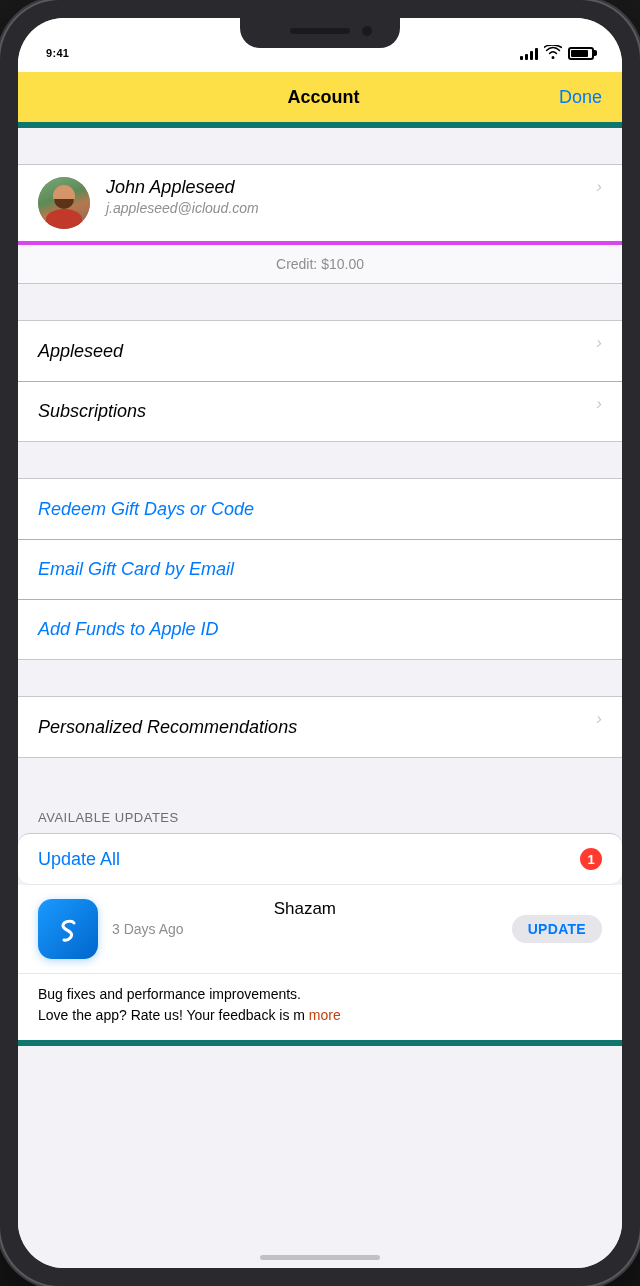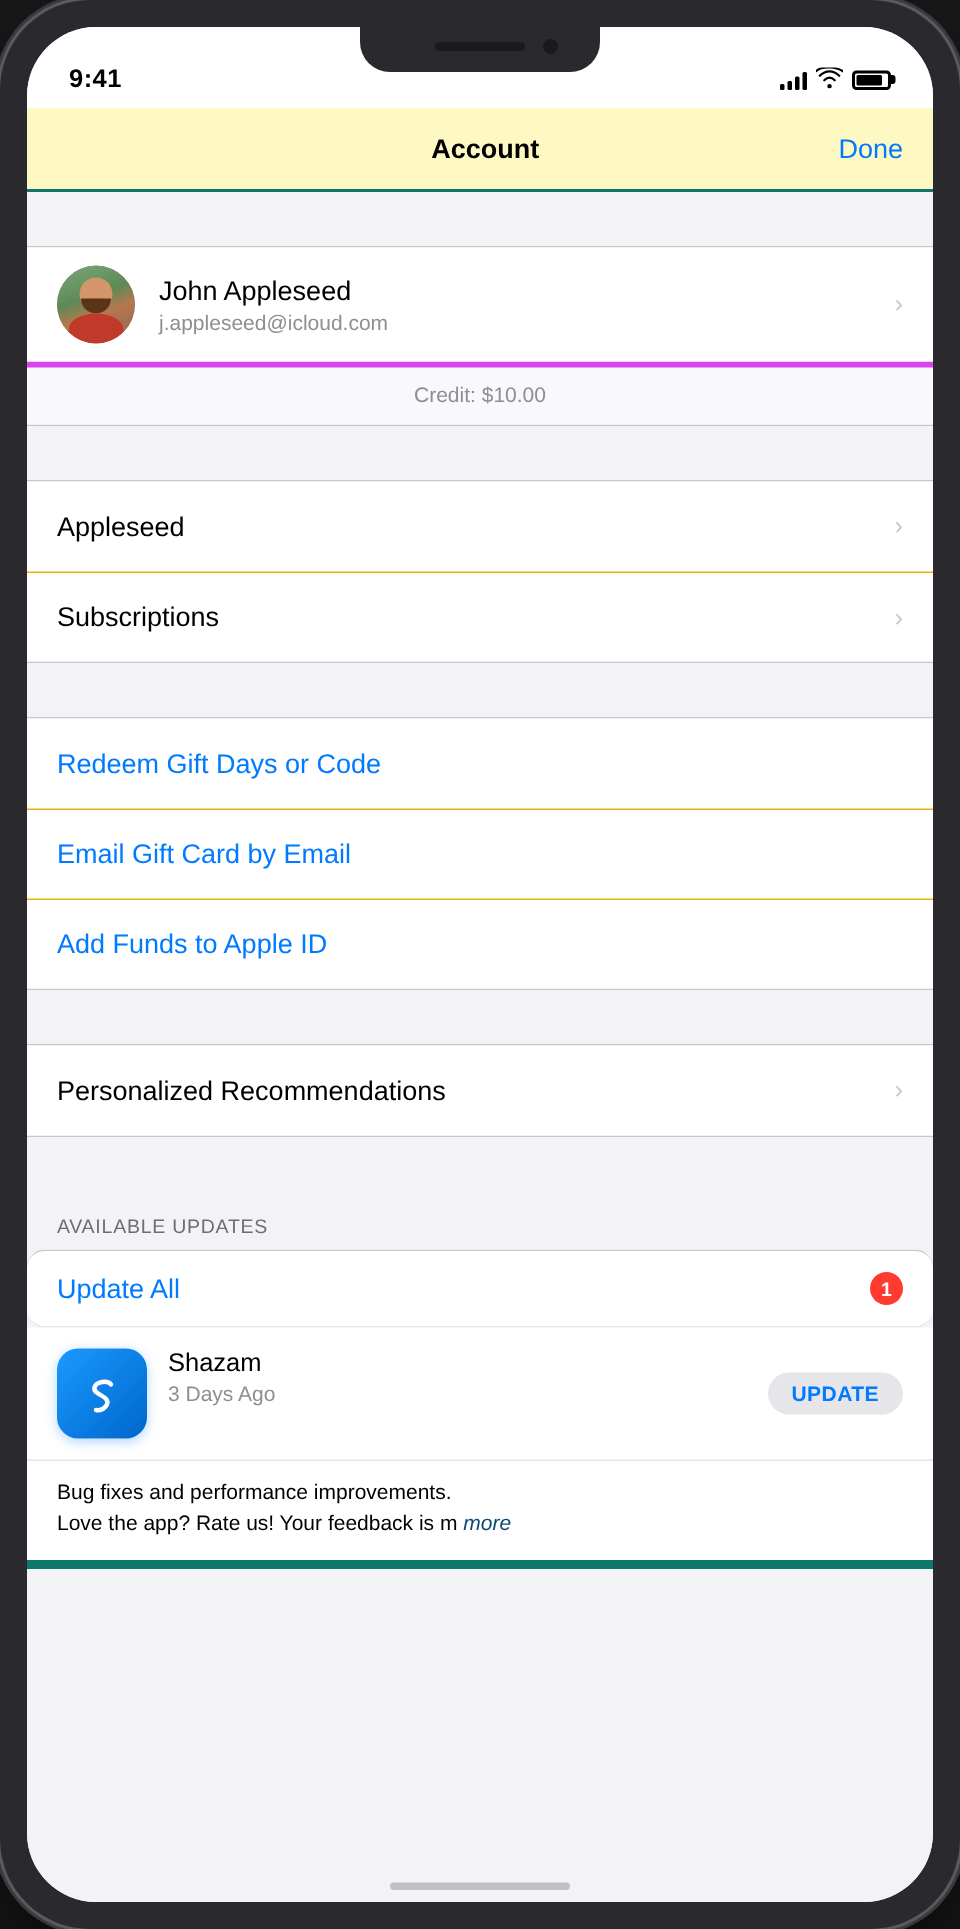--- a/index.html
+++ b/index.html
@@ -97,21 +97,21 @@
       position: absolute;
       top: 8px;
       right: 28px;
       width: 10px;
       height: 10px;
       background: #1a1a1e;
       border-radius: 50%;
     }
 
     .status-time {
-      font-size: 17px;
+      font-size: 11px;
       font-weight: 600;
       color: #000;
       letter-spacing: 0.3px;
     }
 
     .status-icons {
       display: flex;
       align-items: center;
       gap: 6px;
     }
@@ -156,27 +156,27 @@
     }
     .battery-fill {
       background: #000;
       height: 100%;
       width: 85%;
       border-radius: 1px;
     }
 
     
     .nav-bar {
-      background: #fef9c3;
+      background: #fde047;
       height: 56px;
       display: flex;
       align-items: center;
       justify-content: space-between;
       padding: 0 20px;
-      border-bottom: 2px solid #0f766e;
+      border-bottom: 6px solid #0f766e;
     }
 
     .nav-title {
       font-size: 18px;
       font-weight: 700;
       color: #000;
     }
 
     .nav-done {
       font-size: 18px;
@@ -200,25 +200,25 @@
     }
 
     .table-section {
       background: #fff;
       border-top: 1px solid #c8c8cc;
       border-bottom: 1px solid #c8c8cc;
     }
 
     .table-row {
       display: flex;
-      align-items: center;
       padding: 12px 20px;
       background: #fff;
       min-height: 60px;
       position: relative;
+      font-style: italic;
     }
 
     .table-row + .table-row {
       border-top: 1px solid #eab308;
     }
 
     .table-row-content {
       flex: 1;
       display: flex;
       align-items: center;
@@ -353,20 +353,21 @@
     }
 
     .app-info {
       flex: 1;
     }
 
     .app-name {
       font-size: 17px;
       font-weight: 500;
       color: #000;
+      text-align: center;
     }
 
     .app-date {
       font-size: 14px;
       color: #8e8e93;
       margin-top: 2px;
     }
 
     .update-btn {
       background: #e5e5ea;
@@ -388,23 +389,22 @@
       border-bottom: 6px solid #0f766e;
     }
 
     .app-description {
       font-size: 14px;
       color: #000;
       line-height: 1.5;
     }
 
     .more-link {
-      color: #0c4a6e;
+      color: #c2410c;
       font-size: 14px;
-      font-style: italic;
     }
 
     
     .home-indicator {
       position: absolute;
       bottom: 8px;
       left: 50%;
       transform: translateX(-50%);
       width: 120px;
       height: 5px;

